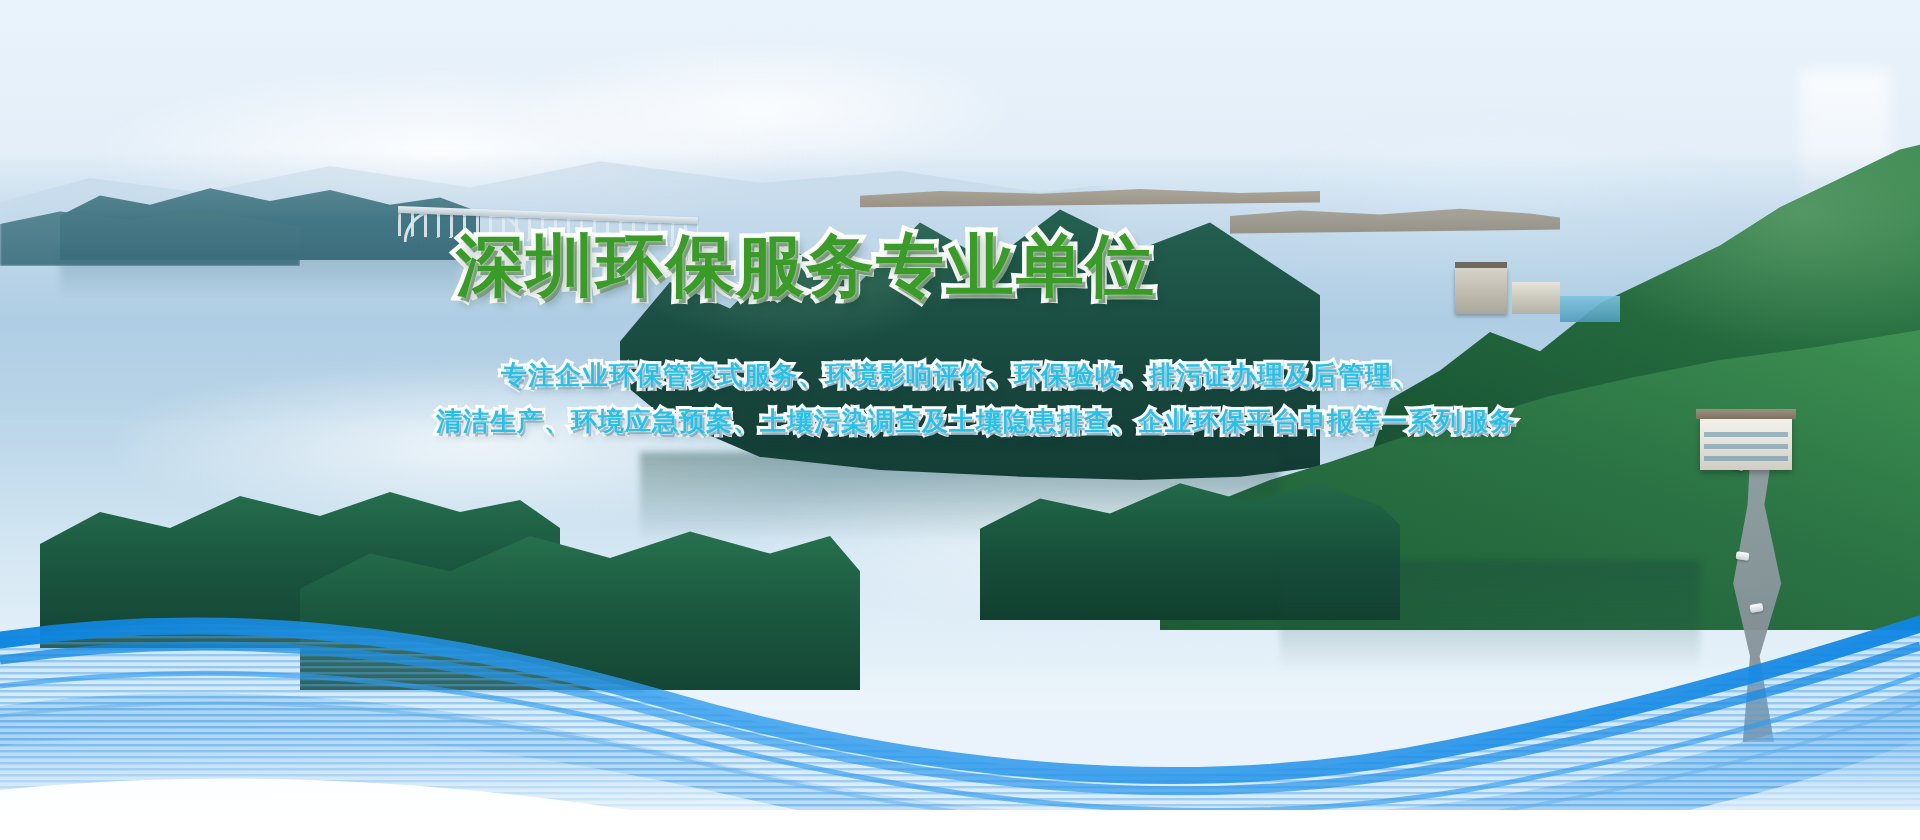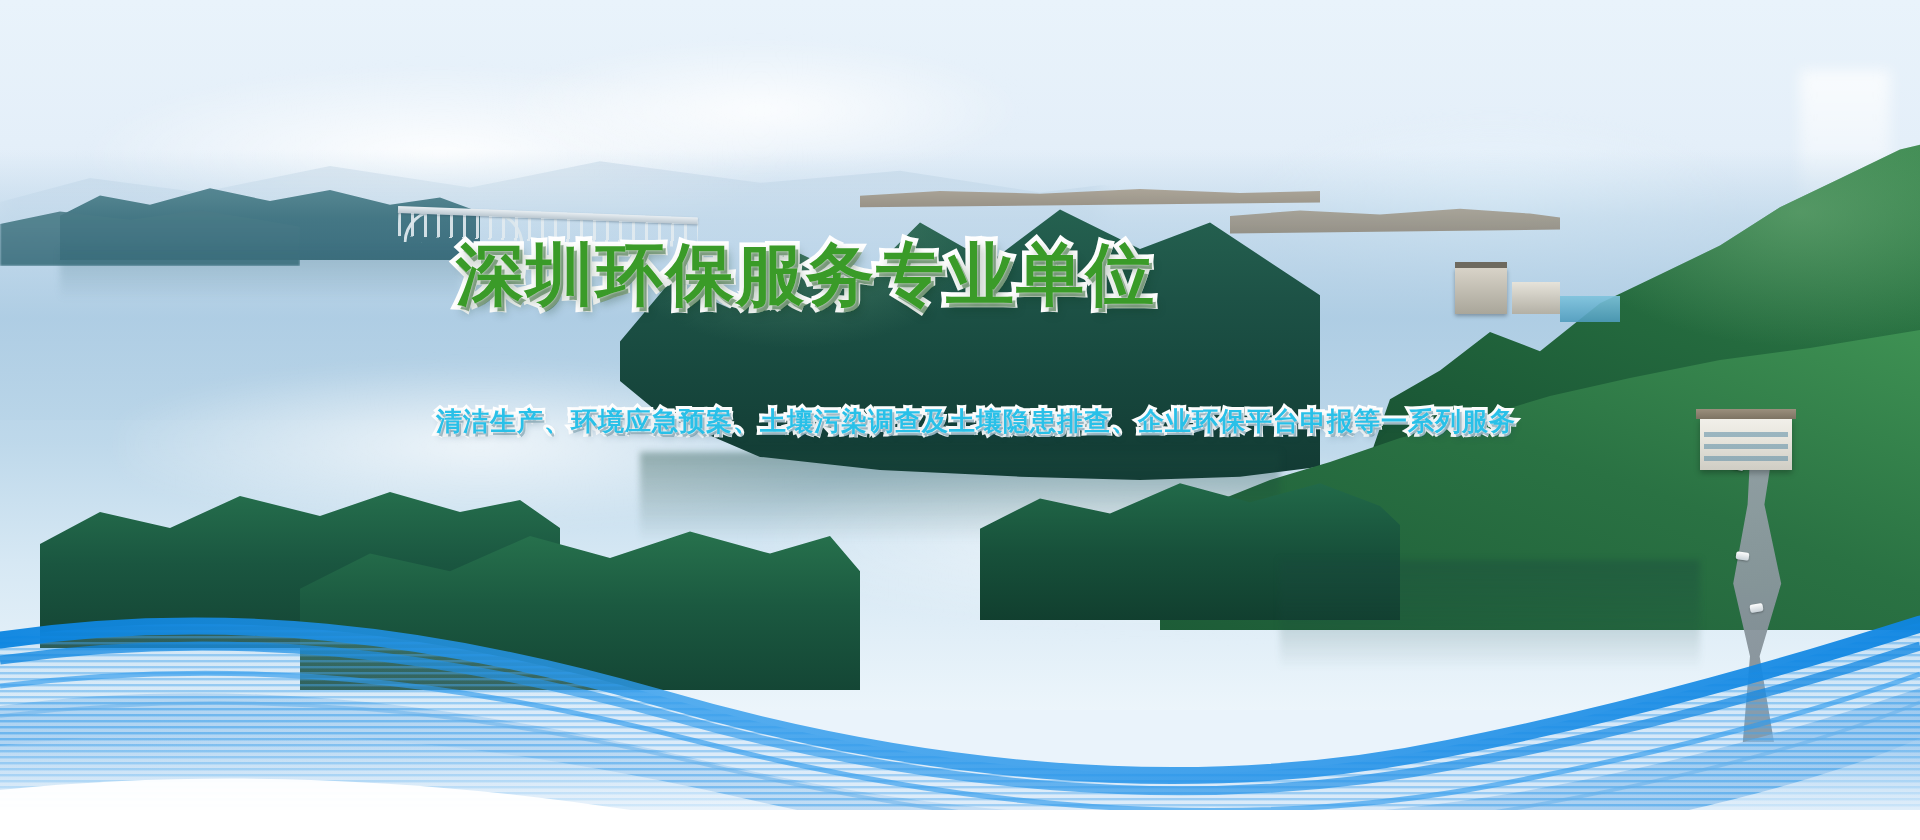--- a/index.html
+++ b/index.html
@@ -165,21 +165,21 @@
   .refl { position:absolute; background:linear-gradient(180deg,rgba(26,72,62,.38),rgba(26,72,62,0));
     filter:blur(3px); }
   .refl.r1 { left:640px; top:452px; width:640px; height:90px; }
   .refl.r2 { left:1280px; top:560px; width:420px; height:110px; }
   .refl.r3 { left:60px; top:250px; width:400px; height:50px;
     background:linear-gradient(180deg,rgba(60,110,125,.3),rgba(60,110,125,0)); }
 
   
   .text-layer { position:absolute; inset:0; }
 
-  .headline { position:absolute; left:0; top:237px; width:1612px; text-align:center;
+  .headline { position:absolute; left:0; top:228px; width:1612px; text-align:center;
     font-size:68px; line-height:1.1; font-weight:900; letter-spacing:2px;
     color:#3a9b28;
     -webkit-text-stroke:9px #ffffff; paint-order:stroke fill;
     text-shadow:
       0 0 2px rgba(255,255,255,.9),
       3px 4px 0 rgba(18,80,20,.45),
       4px 6px 10px rgba(10,50,20,.35);
   }
   .sub { position:absolute; left:0; width:1920px; text-align:center;
     font-size:26px; font-weight:900; letter-spacing:1px;
@@ -245,20 +245,21 @@
 
     <div class="refl r1"></div>
     <div class="isl-near3"></div>
     <div class="isl-near1"></div>
     <div class="isl-near2"></div>
     <div class="refl r2"></div>
   </div>
 
   <div class="text-layer">
     <div class="headline">深圳环保服务专业单位</div>
+    <div class="sub l1">专注企业环保管家式服务、环境影响评价、环保验收、排污证办理及后管理、</div>
     <div class="sub l2">清洁生产、环境应急预案、土壤污染调查及土壤隐患排查、企业环保平台申报等一系列服务</div>
   </div>
 
   <div class="wave-wrap">
     <svg viewBox="0 0 1920 330" preserveAspectRatio="none" aria-hidden="true">
       <defs>
         <linearGradient id="gW1" x1="0" y1="0" x2="1" y2="0">
           <stop offset="0" stop-color="#0a84e0" stop-opacity=".95"></stop>
           <stop offset=".35" stop-color="#2f9bec" stop-opacity=".80"></stop>
           <stop offset=".70" stop-color="#1f90e8" stop-opacity=".85"></stop>

